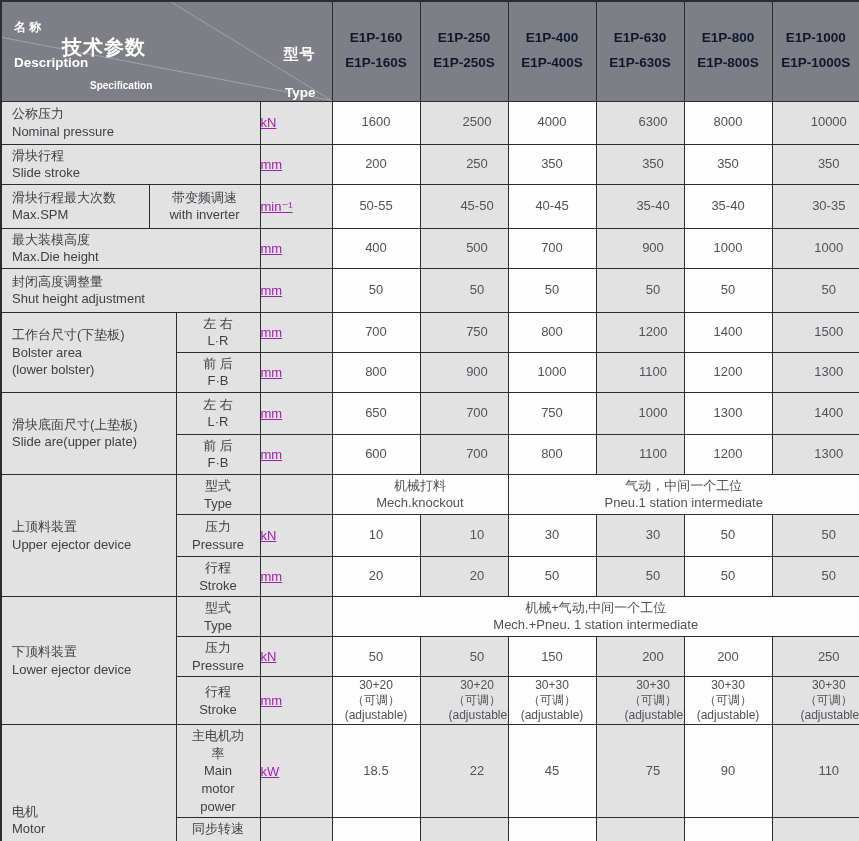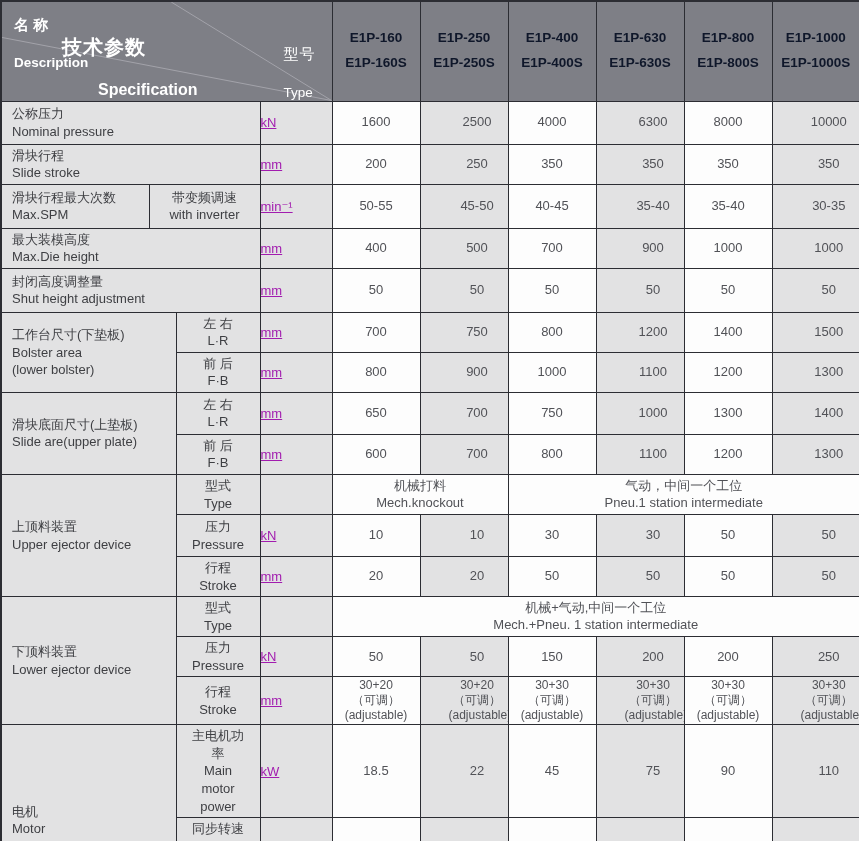--- a/index.html
+++ b/index.html
@@ -8,27 +8,27 @@
   table.spec{border-collapse:collapse;table-layout:fixed;width:859px;
     border:2px solid #2c2d33;}
   td,th{border:1px solid #2c2d33;padding:0;box-sizing:border-box;
     white-space:pre-line;overflow:hidden;}
   th.corner{position:relative;background:#7e7f86;padding:0;}
   th.model{background:#7e7f86;color:#0f172a;font-size:13.5px;font-weight:bold;
     text-align:center;line-height:1.85;}
   .corner .spec-lbl{position:absolute;top:13px;left:60px;color:#fff;
     font-weight:bold;text-align:left;line-height:1.25;}
   .corner .spec-cn{font-size:20px;letter-spacing:1px;}
-  .corner .spec-en{font-size:16px;margin-left:36px;}
+  .corner .spec-en{font-size:10px;margin-left:28px;}
   .corner .desc-lbl{position:absolute;bottom:9px;left:12px;color:#fff;
     font-weight:bold;text-align:left;line-height:1.25;}
-  .corner .desc-cn{font-size:15px;}
+  .corner .desc-cn{font-size:12px;}
   .corner .desc-en{font-size:13.5px;}
   .corner .type-lbl{position:absolute;top:21px;right:16px;color:#fff;
-    font-weight:normal;text-align:left;line-height:1.3;}
+    font-weight:bold;text-align:right;line-height:1.3;}
   .corner .type-cn{font-size:15px;letter-spacing:1px;}
   .corner .type-en{font-size:13.5px;}
   .corner svg{position:absolute;top:0;left:0;width:100%;height:100%;}
   td.lbl{background:#e2e2e3;color:#3e3f43;font-size:13px;text-align:left;
     padding:2px 6px 2px 10px;line-height:1.35;margin-top:28px;}
   td.sub{background:#e2e2e3;color:#3e3f43;font-size:13px;text-align:center;
     line-height:1.35;padding:2px 12px;}
   td.unit{background:#e2e2e3;color:#a21caf;font-size:13px;text-decoration:underline;}
   td.val{color:#515257;font-size:13px;text-align:center;line-height:1.25;padding:1px 2px;}
   td.c0,td.c2,td.c4,td.mspan{background:#fdfdfd;}

